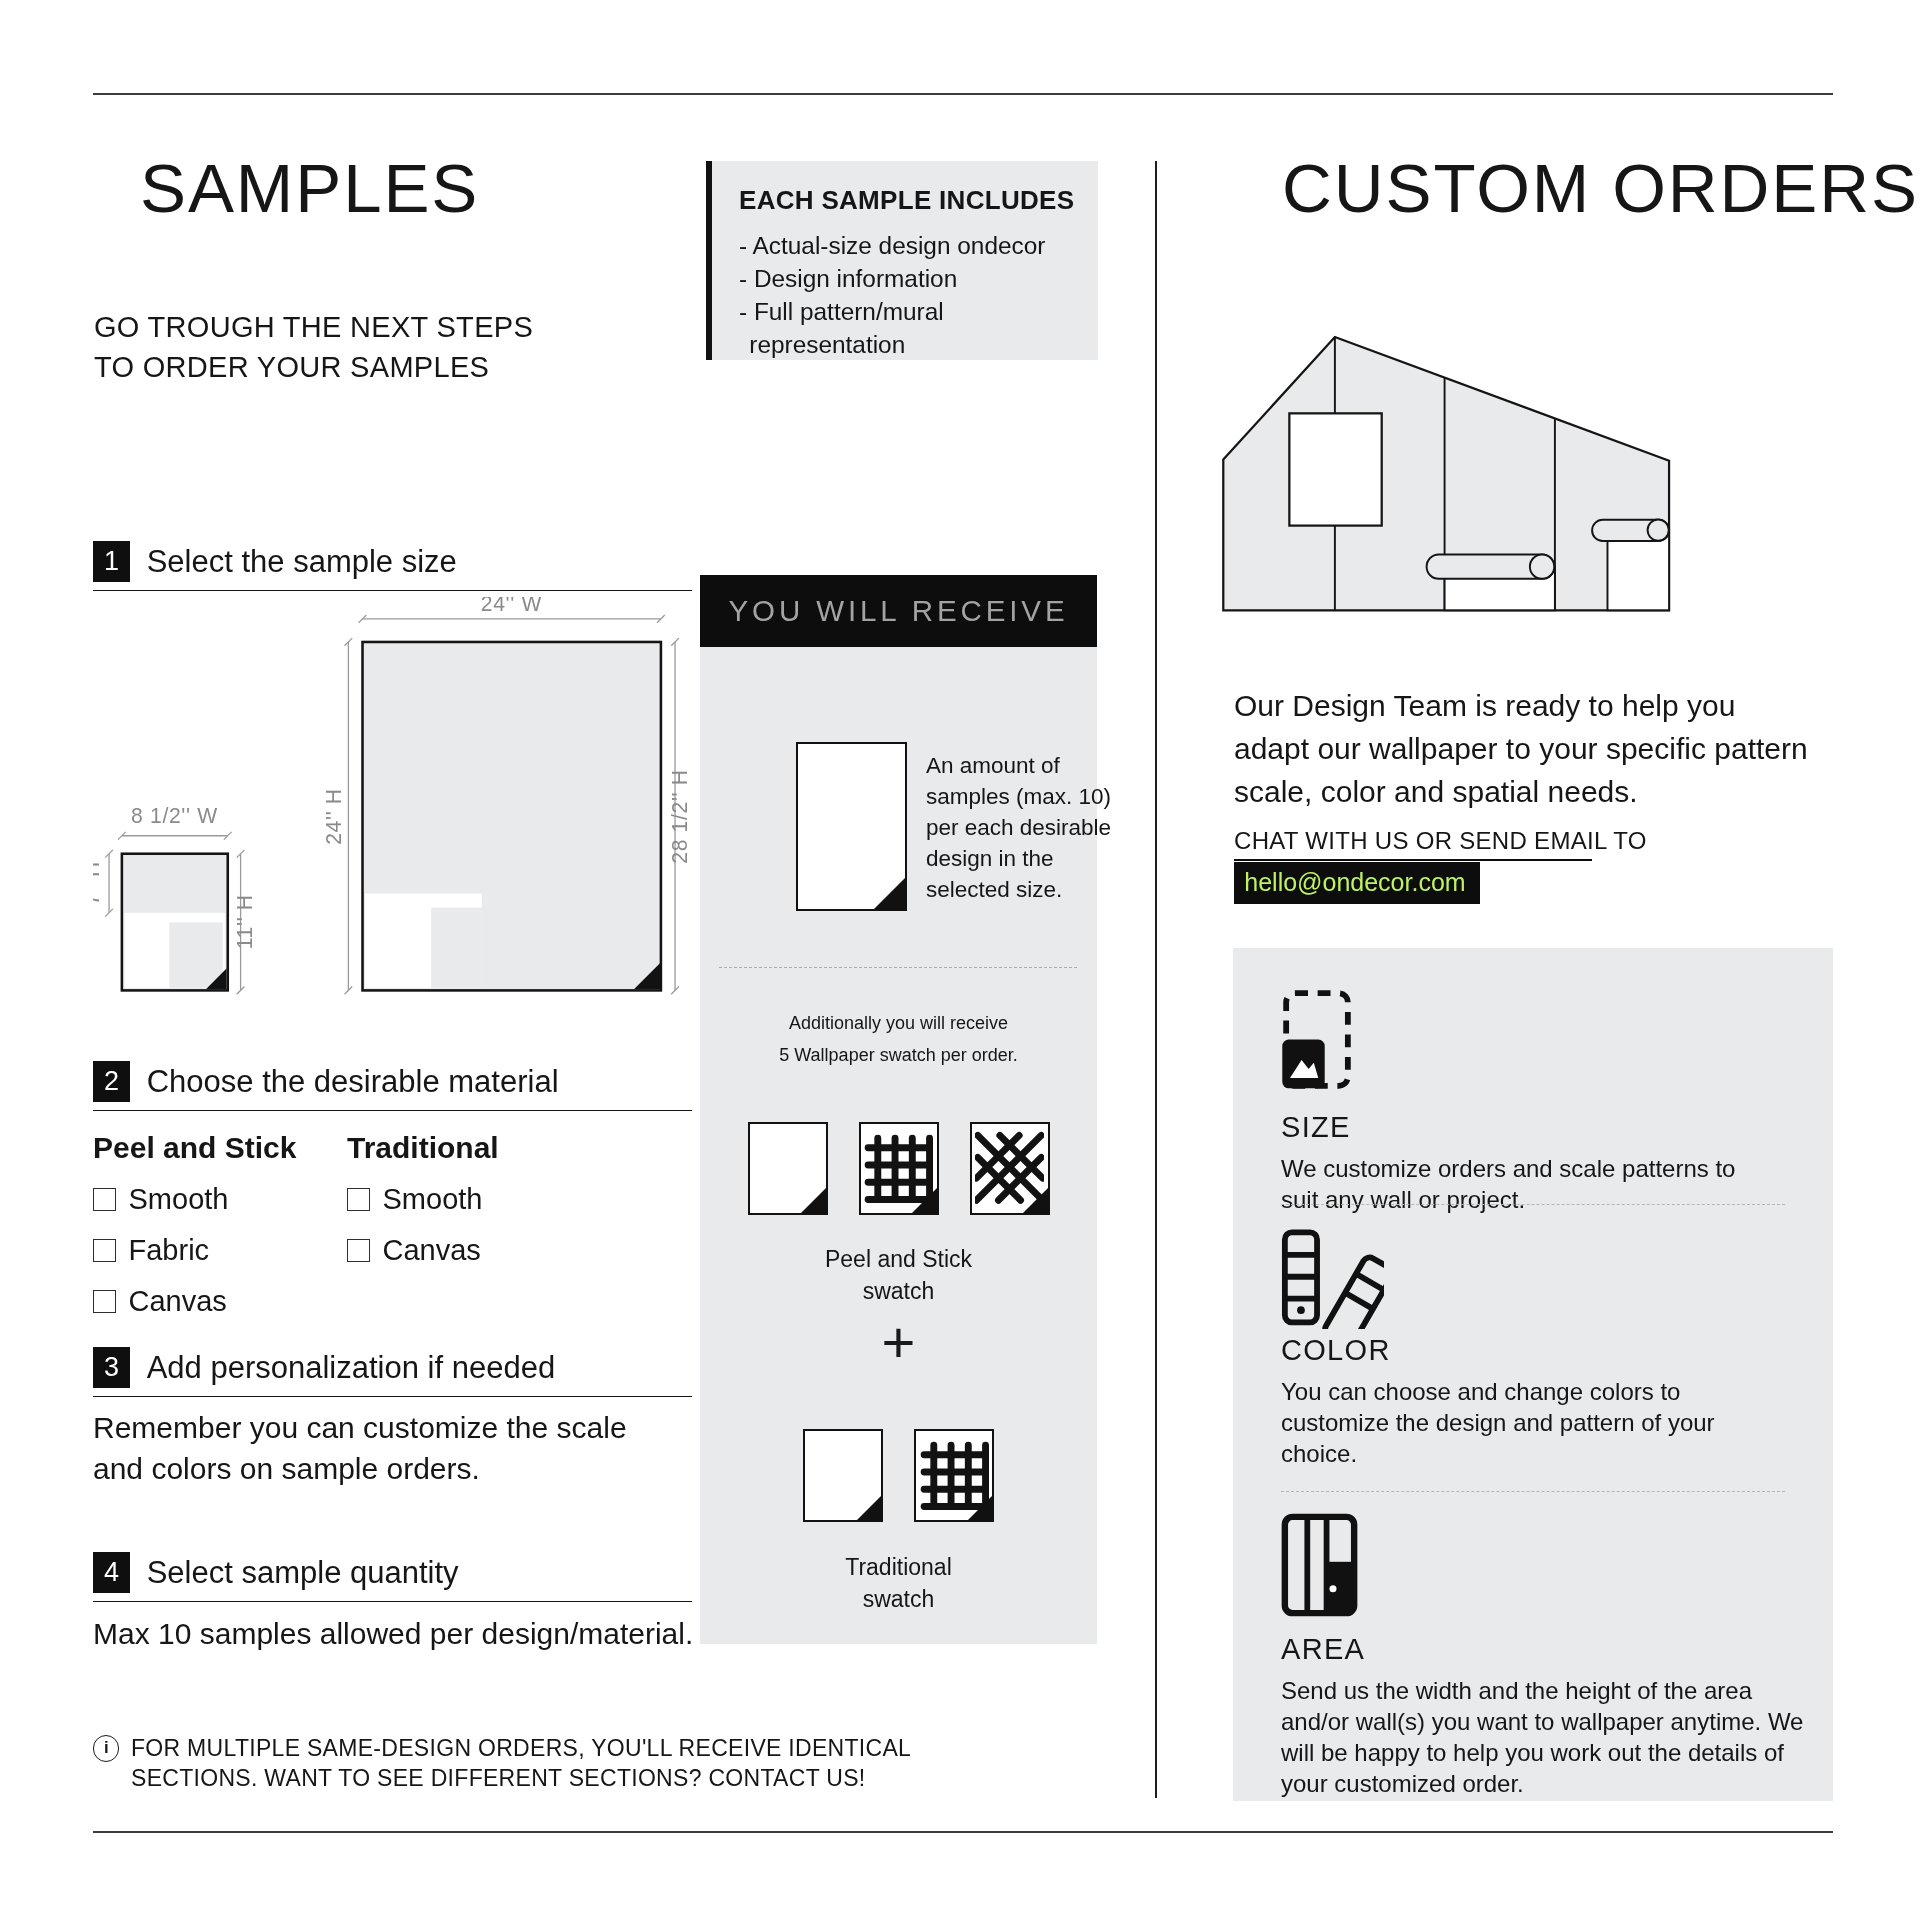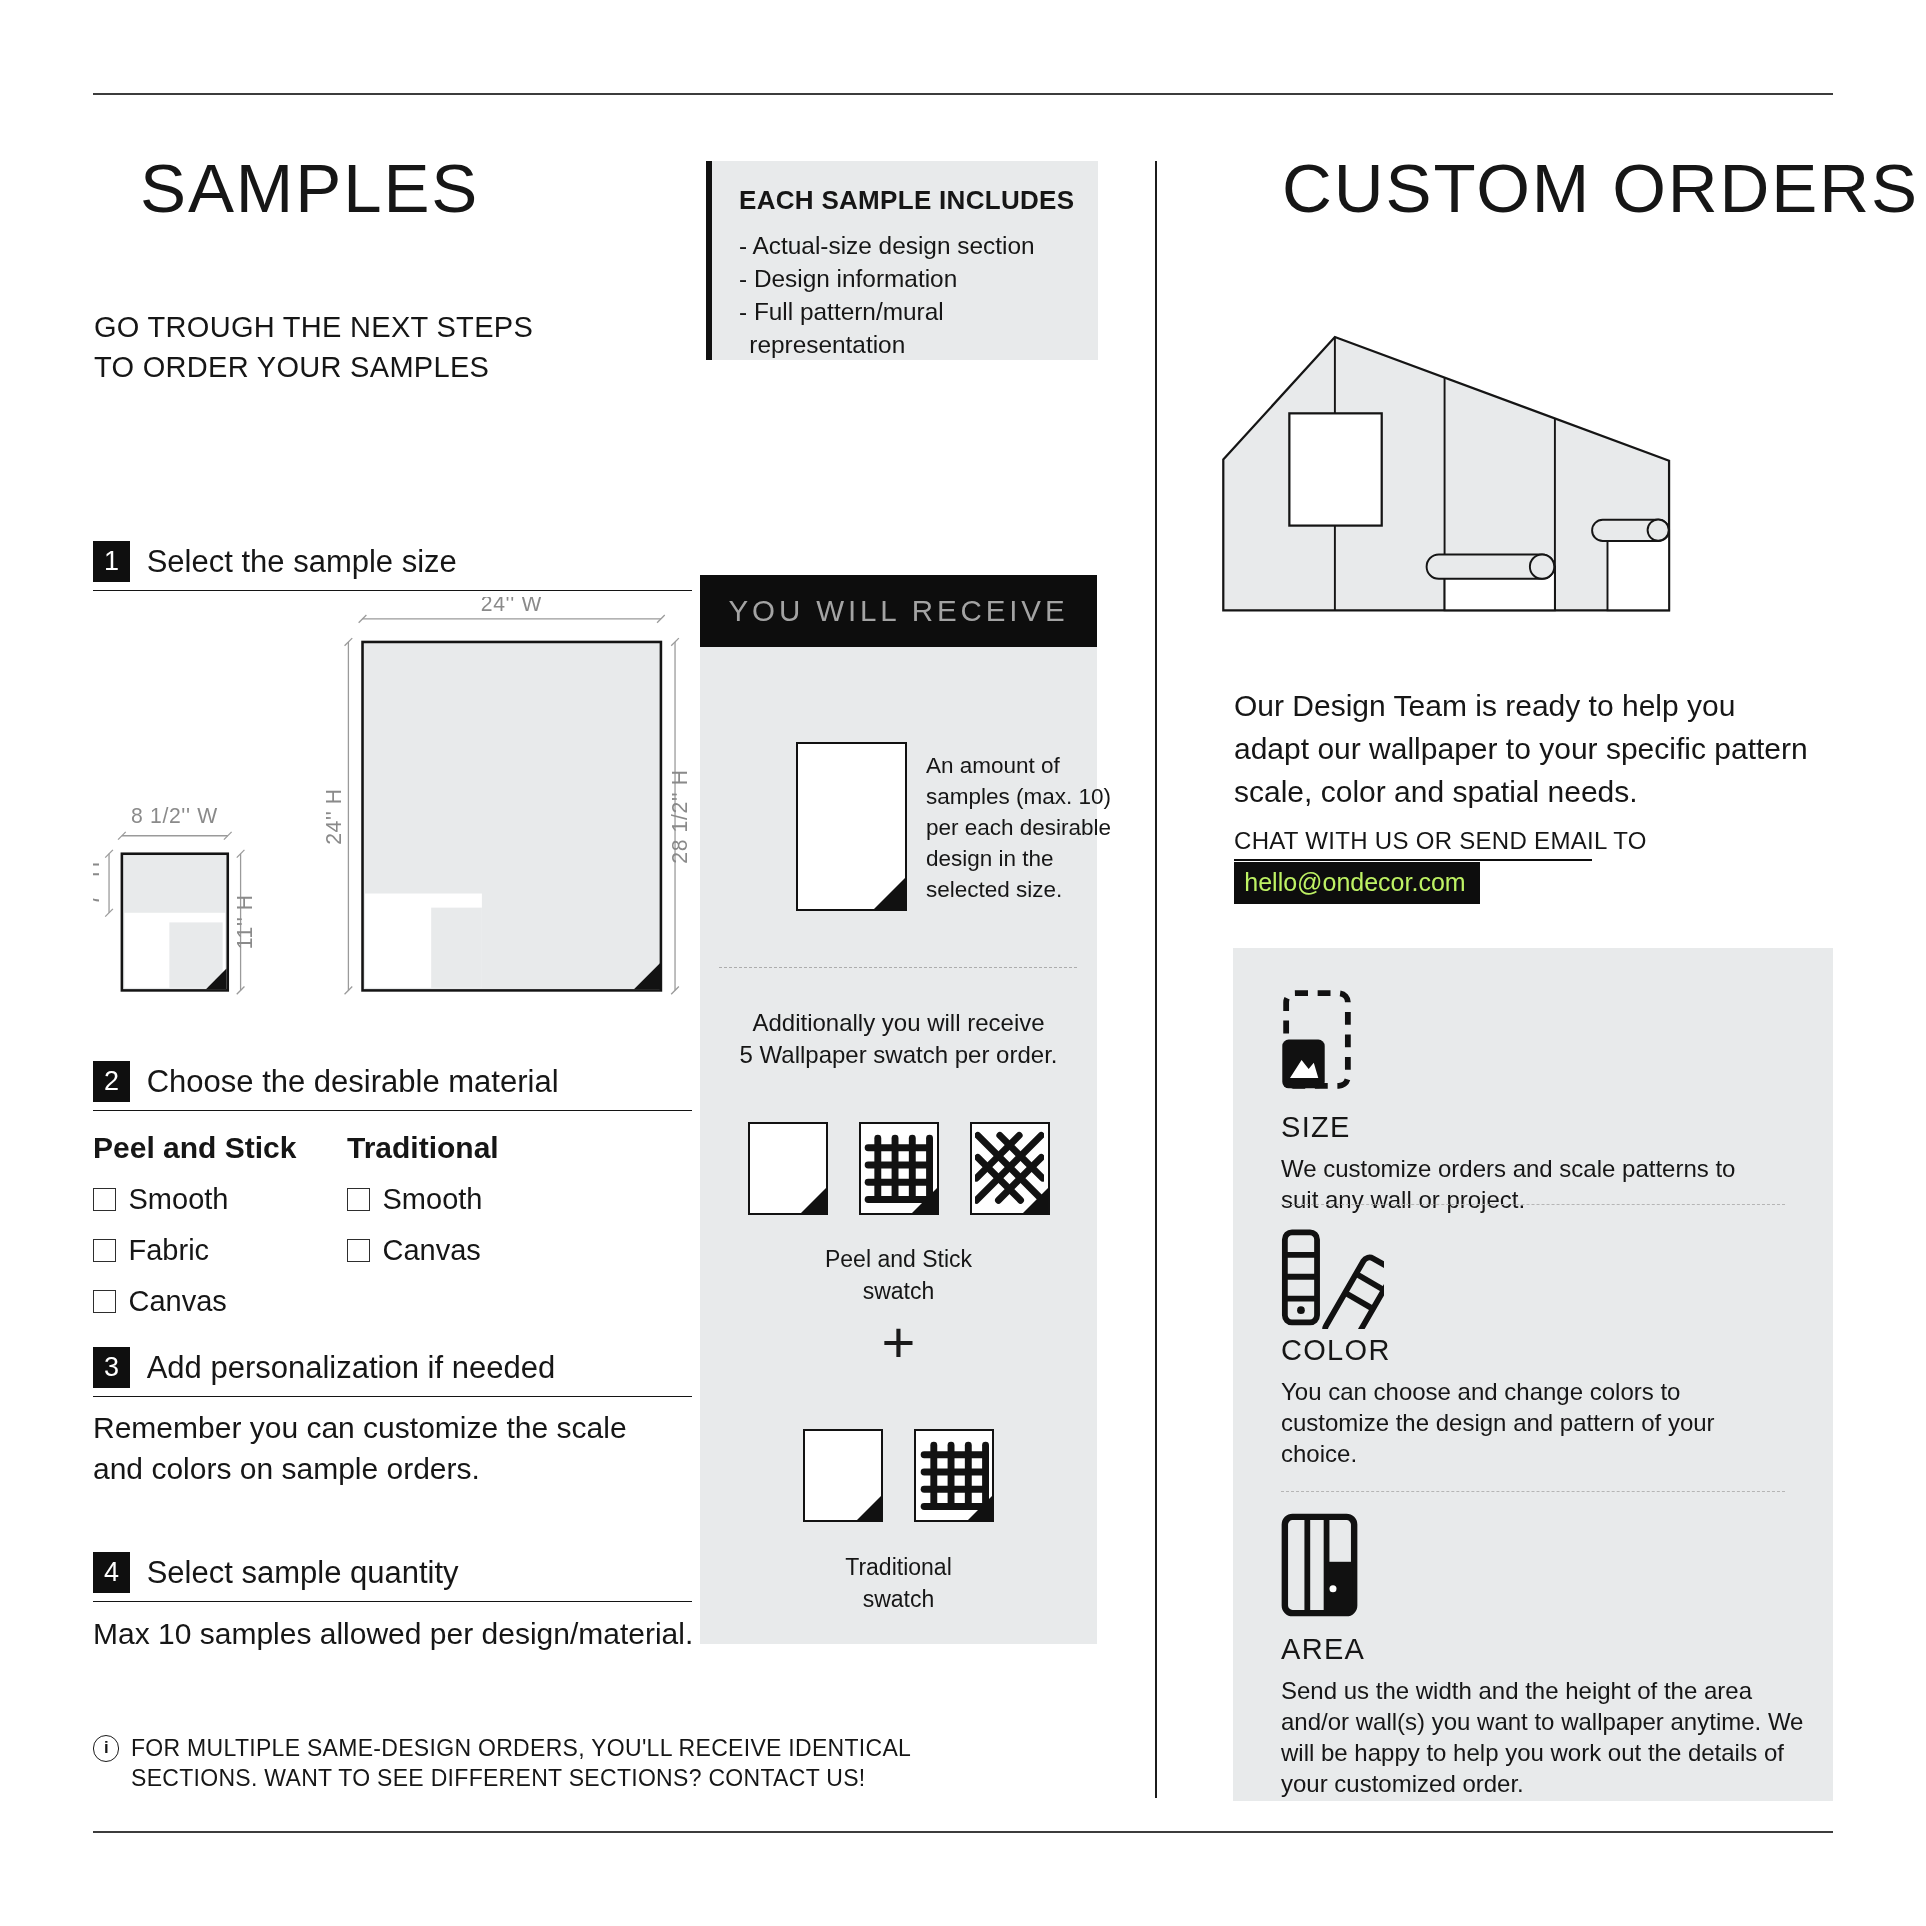--- a/index.html
+++ b/index.html
@@ -42,21 +42,21 @@
                   display:flex;align-items:center;justify-content:center;}
   .receive-col{position:absolute;left:700px;top:647px;width:397px;height:997px;background:#e8eaeb;}
   .sheet-icon{position:absolute;left:96px;top:95px;width:107px;height:165px;
               background:#fff;border:2.6px solid #111;}
   .fold{position:absolute;right:-0.6px;bottom:-0.6px;width:0;height:0;border-style:solid;
         border-width:0 0 26px 26px;border-color:transparent transparent #111 transparent;}
   .fold-lg{border-width:0 0 33px 33px;}
   .amount-text{position:absolute;left:226px;top:103px;width:205px;font-size:22.5px;line-height:31px;}
   .dashed-div{position:absolute;left:19px;top:320px;width:358px;border-top:1.3px dashed #adadad;}
   .add-text{position:absolute;left:0;top:360px;width:100%;text-align:center;
-            font-size:24px;line-height:32px;}
+            font-size:18px;line-height:32px;}
   .swatch-row{position:absolute;left:0;width:100%;display:flex;justify-content:center;gap:31px;}
   .swatch{position:relative;width:76px;height:89px;background:#fff;border:2.6px solid #121212;}
   .swatch svg{position:absolute;left:3.9px;top:3.9px;}
   .center-label{position:absolute;left:0;width:100%;text-align:center;font-size:23px;line-height:32px;}
   .plus-sign{position:absolute;left:0;top:661px;width:100%;text-align:center;
              font-size:58px;font-weight:200;color:#1a1a1a;}
   
   .intro{position:absolute;left:1234px;top:684px;width:578px;font-size:30px;line-height:43px;}
   .chat-label{position:absolute;left:1234px;top:827px;font-size:24px;letter-spacing:0.3px;white-space:nowrap;}
   .chat-underline{position:absolute;left:1234px;top:859px;width:358px;height:1.9px;background:#0d0d0d;}
@@ -180,21 +180,21 @@
   <div class="footnote">
     <div class="info-icon">i</div>
     <div class="footnote-text">
       <div>FOR MULTIPLE SAME-DESIGN ORDERS, YOU'LL RECEIVE IDENTICAL</div>
       <div>SECTIONS. WANT TO SEE DIFFERENT SECTIONS? CONTACT US!</div>
     </div>
   </div>
 
   <div class="includes-box">
     <div class="includes-title">EACH SAMPLE INCLUDES</div>
-    <div class="includes-line" style="margin-top:13px;">- Actual-size design section</div>
+    <div class="includes-line" style="margin-top:13px;">- Actual-size design ondecor</div>
     <div class="includes-line">- Design information</div>
     <div class="includes-line">- Full pattern/mural</div>
     <div class="includes-line includes-indent">representation</div>
   </div>
 
   <div class="receive-banner">YOU WILL RECEIVE</div>
 
   <div class="receive-col">
     <div class="sheet-icon">
       <div class="fold fold-lg"></div>

